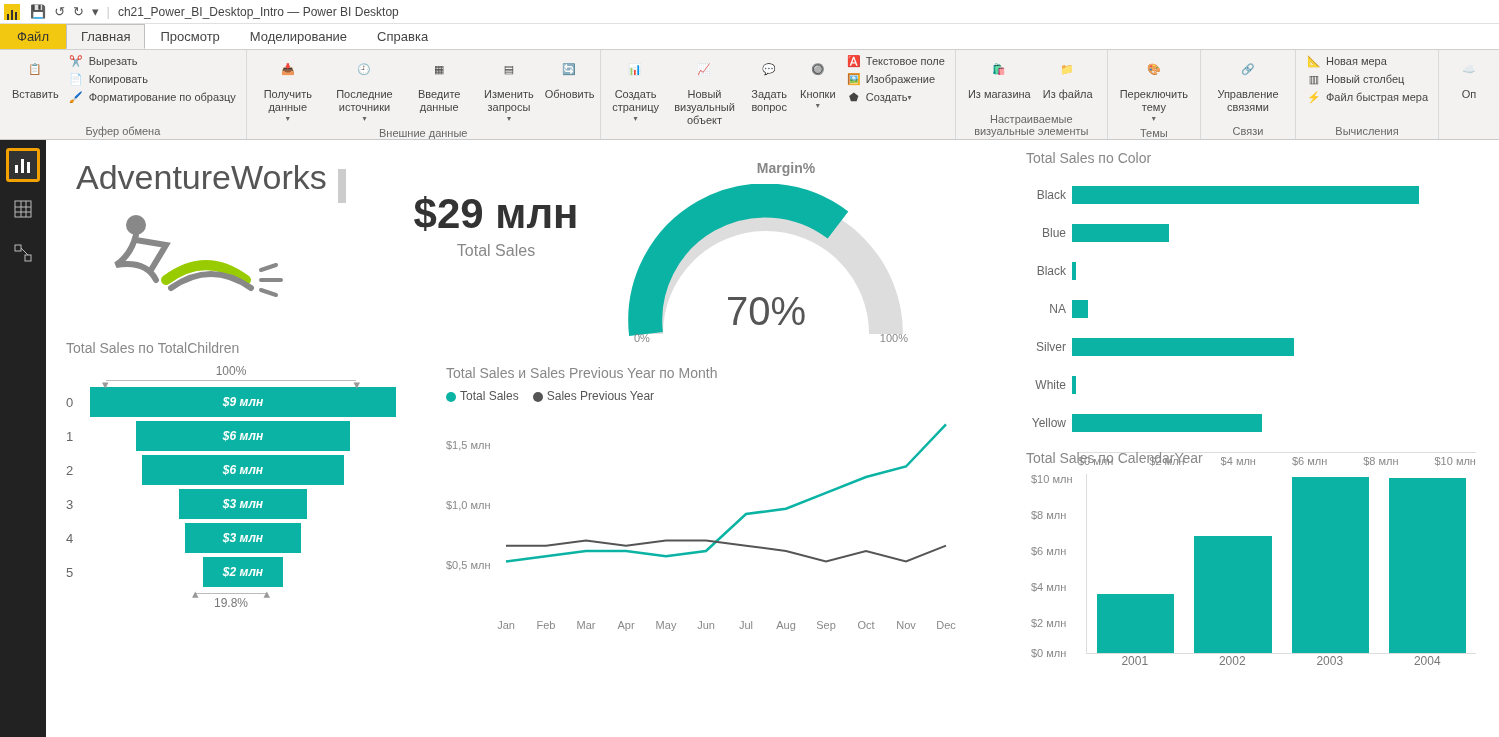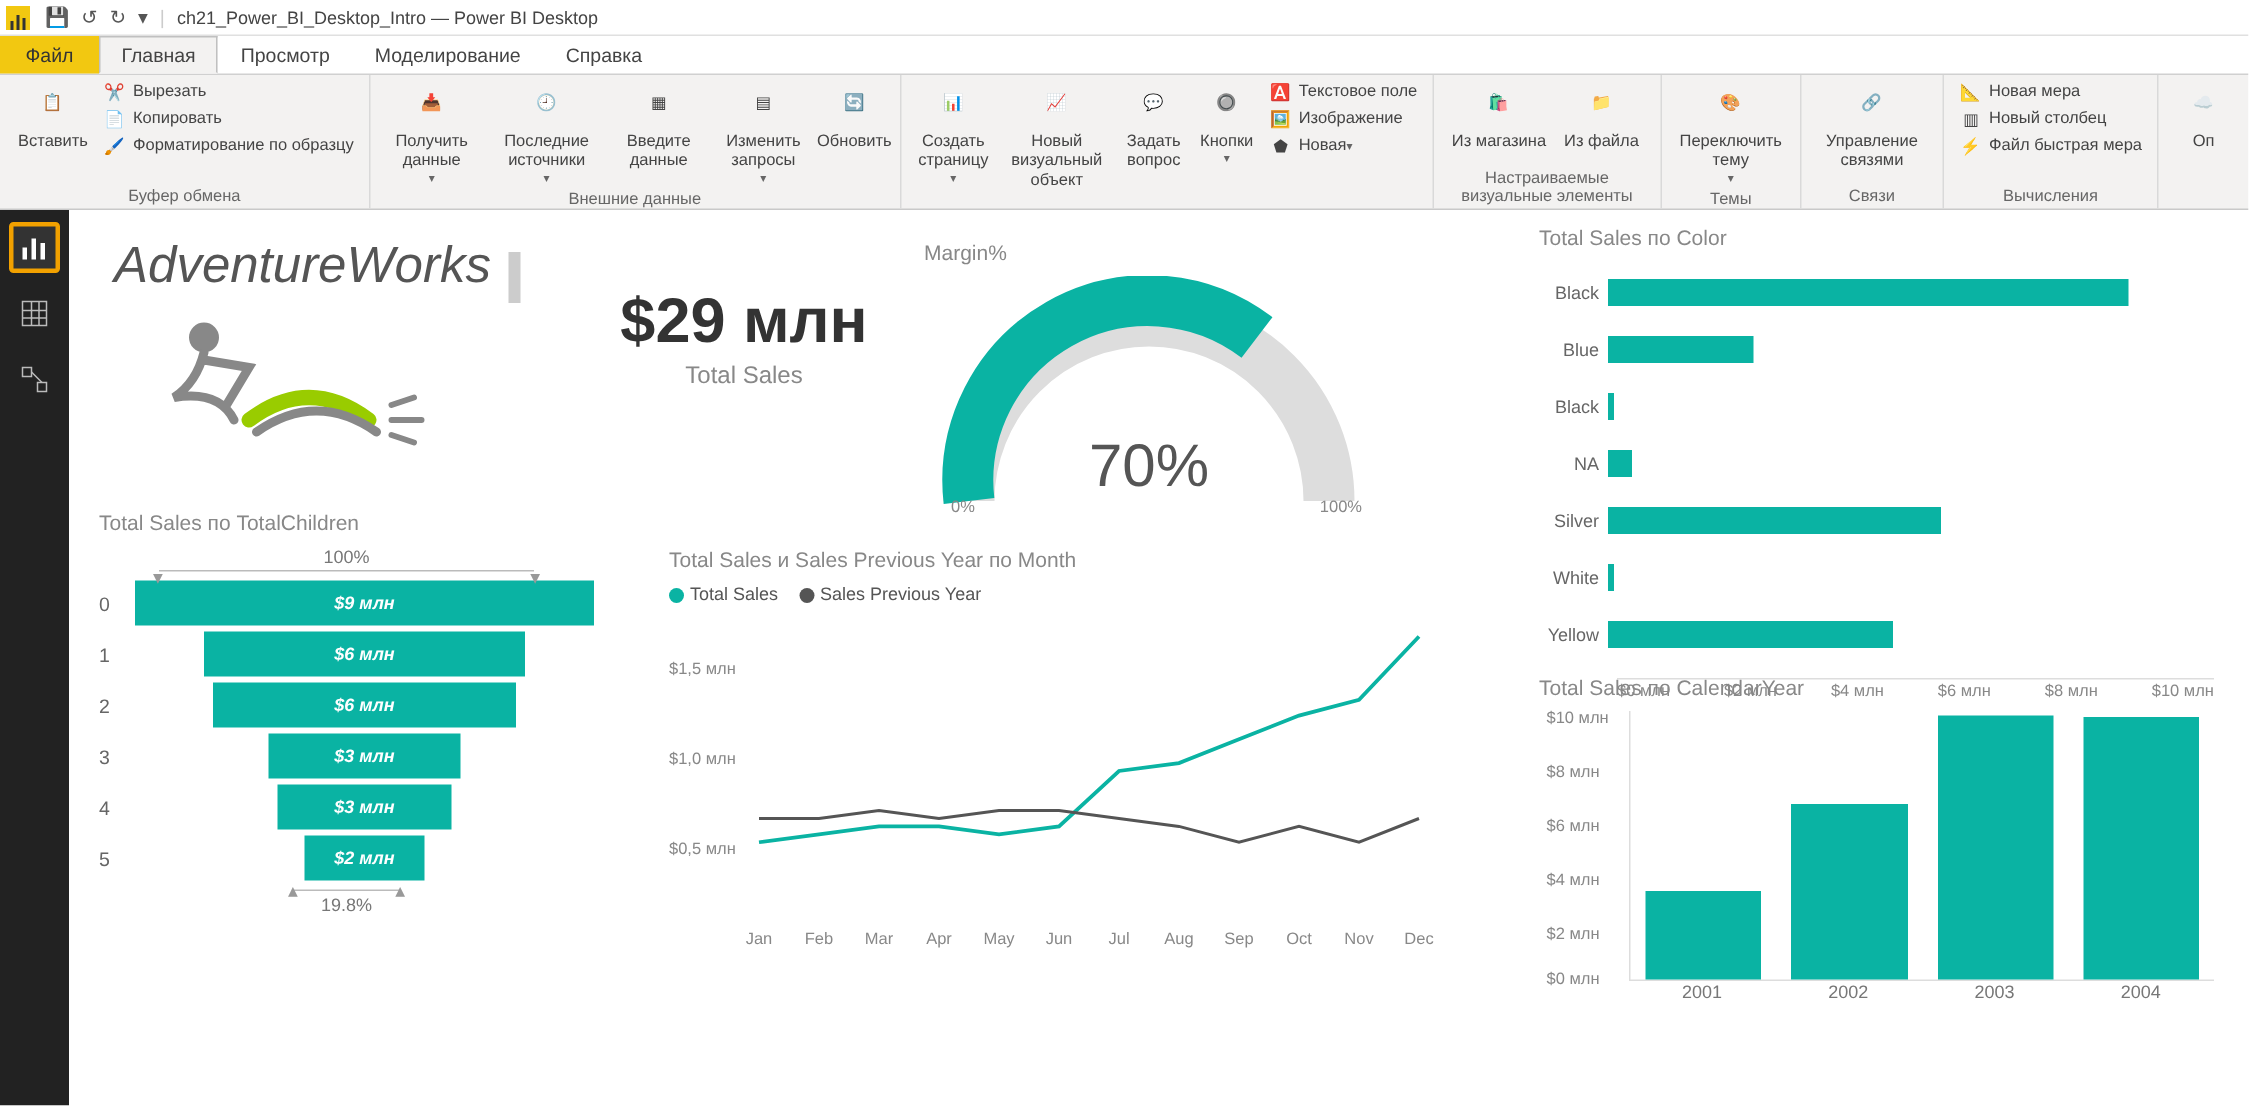--- a/index.html
+++ b/index.html
@@ -155,21 +155,21 @@
         <div class="rb-small">
             <span class="ic">🅰️</span>
             <span>Текстовое поле</span>
           </div>
         <div class="rb-small">
             <span class="ic">🖼️</span>
             <span>Изображение</span>
           </div>
         <div class="rb-small drop">
             <span class="ic">⬟</span>
-            <span>Новая</span>
+            <span>Создать</span>
           </div>
       </div>
     </div>
   </div>
 
   <div class="group">
     <div class="controls">
       <div class="rb-big">
           <div class="ic">🛍️</div>
           <span>Из магазина</span>
@@ -255,39 +255,39 @@
       <svg width="20" height="20">
           <rect x="2" y="2" width="6" height="6" fill="none" stroke="#bbb"></rect>
           <rect x="12" y="12" width="6" height="6" fill="none" stroke="#bbb"></rect>
           <line x1="8" y1="5" x2="15" y2="12" stroke="#bbb"></line>
         </svg>
     </div>
   </div>
 
   <div class="canvas">
 
-    <div style="position:absolute; left:30px; top:18px;font-style:italic;">
+    <div style="position:absolute; left:30px; top:18px;">
       <span class="report-title">AdventureWorks</span>
       <span class="title-bar-accent"></span>
     </div>
     <svg class="cyclist" style="position:absolute; left:50px; top:70px;" viewBox="0 0 200 90">
       <circle cx="40" cy="15" r="10" fill="#888"></circle>
       <path d="M40 25 Q35 45 20 55 Q50 50 60 70 M40 30 L70 35 L55 60" fill="none" stroke="#888" stroke-width="6" stroke-linecap="round"></path>
       <path d="M70 70 Q110 40 150 70" fill="none" stroke="#9c0" stroke-width="10" stroke-linecap="round"></path>
       <path d="M75 78 Q115 50 155 78" fill="none" stroke="#888" stroke-width="6" stroke-linecap="round"></path>
       <path d="M165 60 L180 55 M165 70 L185 70 M165 80 L180 85" stroke="#888" stroke-width="4" stroke-linecap="round"></path>
     </svg>
 
     <div class="kpi" style="position:absolute; left:340px; top:50px; width:220px;">
       <div class="kpi-value">$29 млн</div>
       <div class="kpi-label">Total Sales</div>
     </div>
 
     <div style="position:absolute; left:570px; top:20px; width:340px;">
-      <div class="chart-title" style="">Margin%</div>
+      <div class="chart-title" style="text-align:center;font-weight:bold;">Margin%</div>
       <div class="gauge">
         <svg width="300" height="160" viewBox="0 0 300 160">
           <path d="M30 150 A120 120 0 0 1 270 150" fill="none" stroke="#ddd" stroke-width="34"></path>
           <path d="M30 150 A120 120 0 0 1 222 41" fill="none" stroke="#0ab3a3" stroke-width="34"></path>
         </svg>
         <div class="gauge-text">70%</div>
         <div class="gauge-label" style="left:18px;">0%</div>
         <div class="gauge-label" style="right:8px;">100%</div>
       </div>
     </div>

